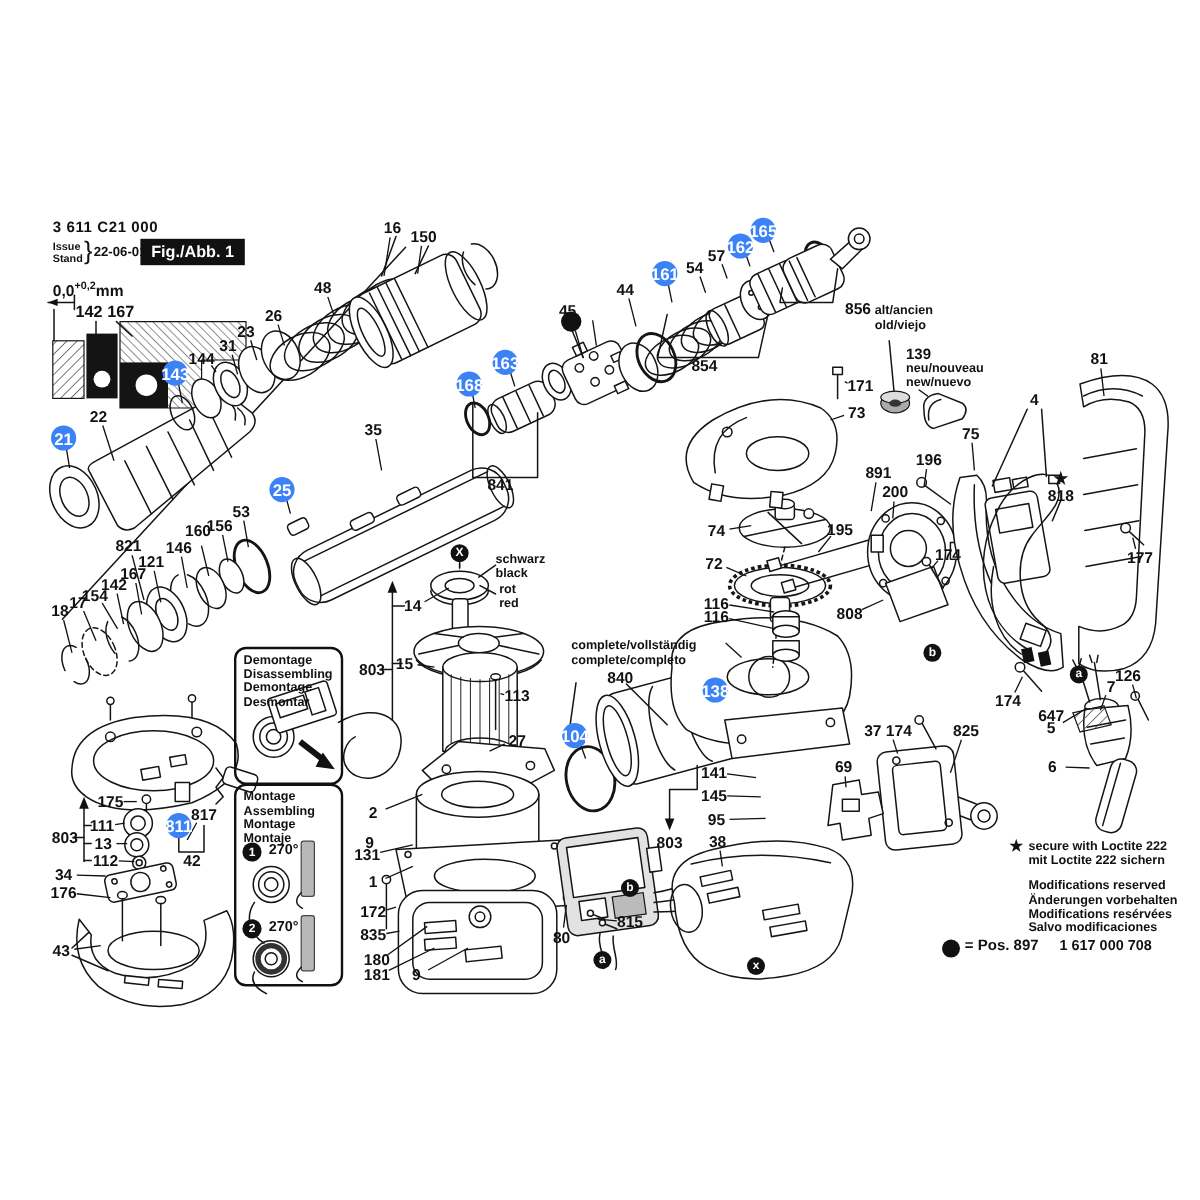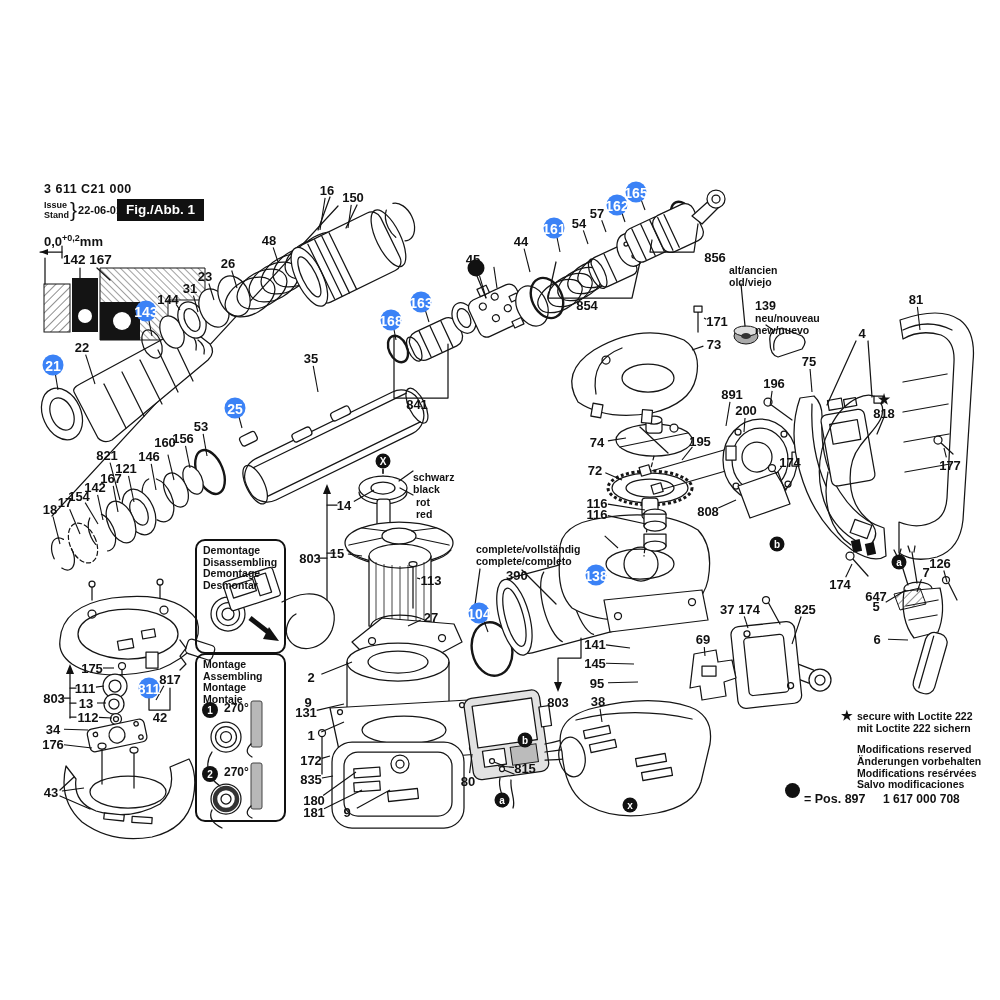--- a/index.html
+++ b/index.html
@@ -14,21 +14,21 @@
   #labels{position:absolute;left:0;top:0;width:1000px;height:1000px;pointer-events:none;}
   .lbl{position:absolute;transform:translate(-50%,-50%);font-weight:bold;font-size:13px;
     color:#111;white-space:nowrap;line-height:1;}
   .lbl-c{background:#3b82f6;color:#fff;border-radius:50%;width:21px;height:21px;
     display:flex;align-items:center;justify-content:center;font-size:14px;}
   .lbl-l{background:#111;color:#fff;border-radius:50%;width:15px;height:15px;
     display:flex;align-items:center;justify-content:center;font-size:10px;}
   .lbl-d{background:#111;border-radius:50%;width:17px;height:17px;}
   .lbl-s{display:flex;flex-direction:column;align-items:center;gap:1px;}
   .lbl-s .star{font-size:14px;line-height:.9;}
-  .note{position:absolute;font-weight:bold;line-height:1.12;margin-top:11px;}
+  .note{position:absolute;font-weight:bold;line-height:1.12;}
   .note div{white-space:nowrap;}
   .box{position:absolute;border:2.2px solid #111;border-radius:10px;background:transparent;}
   .box .ttl{position:absolute;left:6px;top:4px;font-weight:bold;font-size:10.5px;line-height:1.1;}
   .stepnum{position:absolute;width:16px;height:16px;border-radius:50%;background:#111;color:#fff;
     font-size:10px;font-weight:bold;display:flex;align-items:center;justify-content:center;}
   .stepang{position:absolute;font-size:12px;font-weight:bold;}
   #hdr{position:absolute;left:44px;top:182px;}
   #hdr .pn{font-size:12.5px;font-weight:bold;letter-spacing:.5px;}
   #hdr .row{display:flex;align-items:center;margin-top:2px;}
   #hdr .is{font-size:9px;font-weight:bold;line-height:1.15;}
@@ -650,21 +650,21 @@
   <div>
         <div>neu/nouveau</div>
         <div>new/nuevo</div>
       </div>
 </div>
 <div class="note" style="left:476px;top:533px;font-size:10.5px;">
   <div>
         <div>complete/vollständig</div>
         <div>complete/completo</div>
       </div>
-  <div style="font-size:13px;margin-left:30px;margin-top:1px;">390</div>
+  <div style="font-size:13px;margin-left:30px;margin-top:1px;">840</div>
 </div>
 <div class="note" style="left:413px;top:461px;font-size:10.5px;">
       <div>schwarz</div>
       <div>black</div>
     </div>
 <div class="note" style="left:416px;top:486px;font-size:10.5px;">
       <div>rot</div>
       <div>red</div>
     </div>
 

